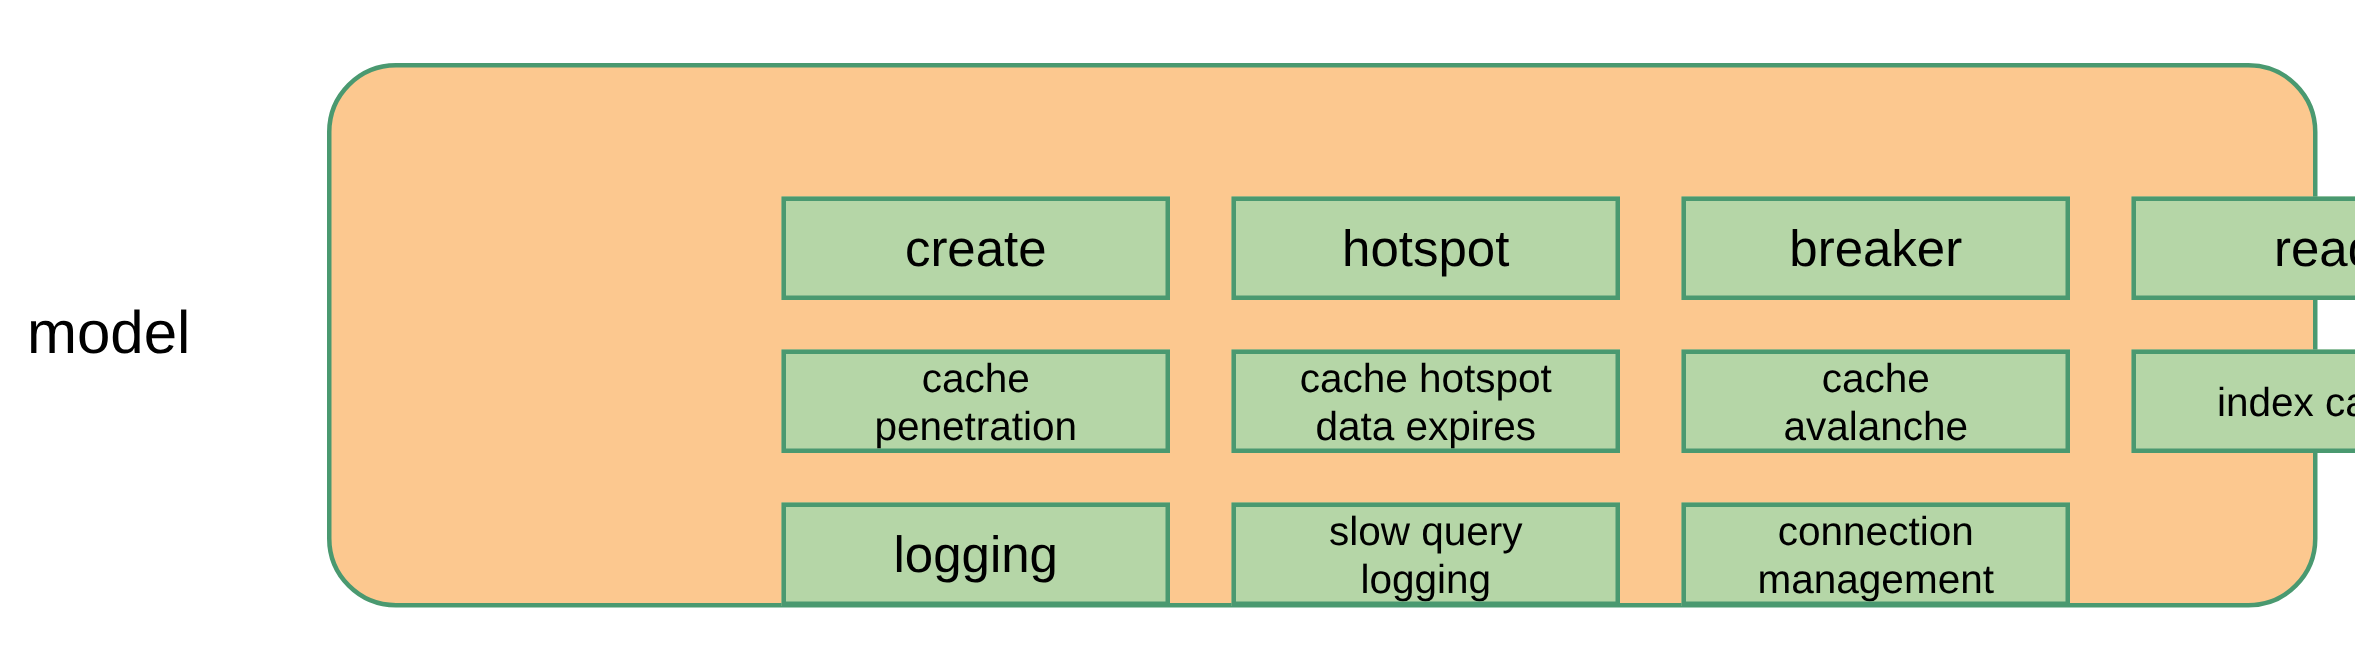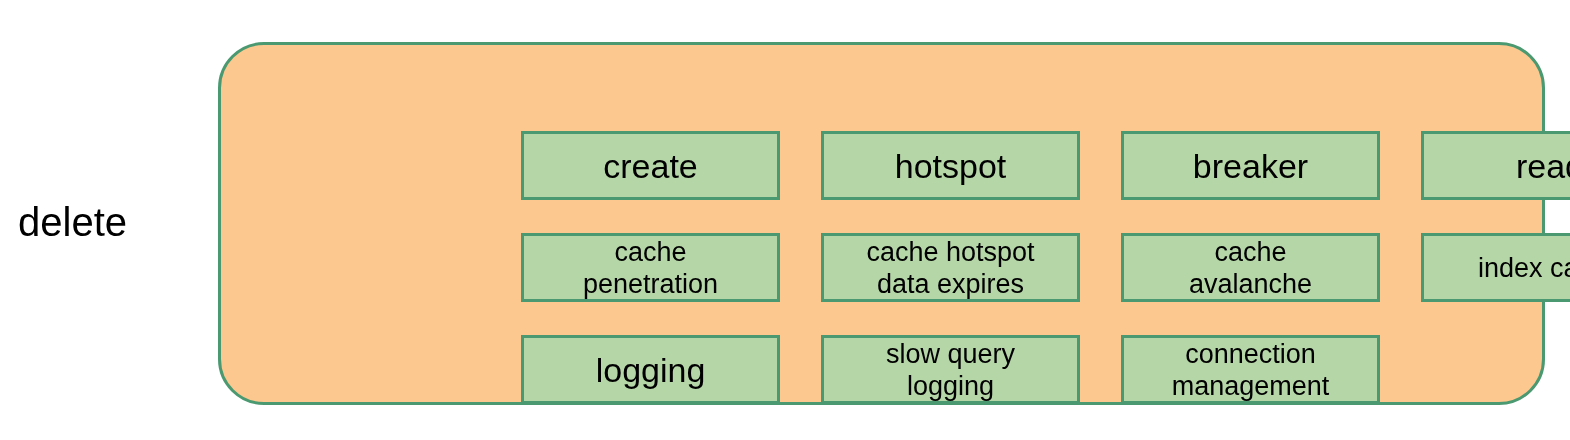--- a/index.html
+++ b/index.html
@@ -87,21 +87,21 @@
   .cell.size-sm .cell-text {
     font-size: 27px;
     line-height: 32px;
   }
 </style>
 </head>
 <body>
 
 <div id="diagram-root">
 
-  <div id="group-label">delete</div>
+  <div id="group-label">model</div>
 
   <div id="model-container">
     <div id="cell-grid">
 
       <div class="cell size-lg">
         <span class="cell-text">create</span>
       </div>
 
       <div class="cell size-lg">
         <span class="cell-text">hotspot</span>

